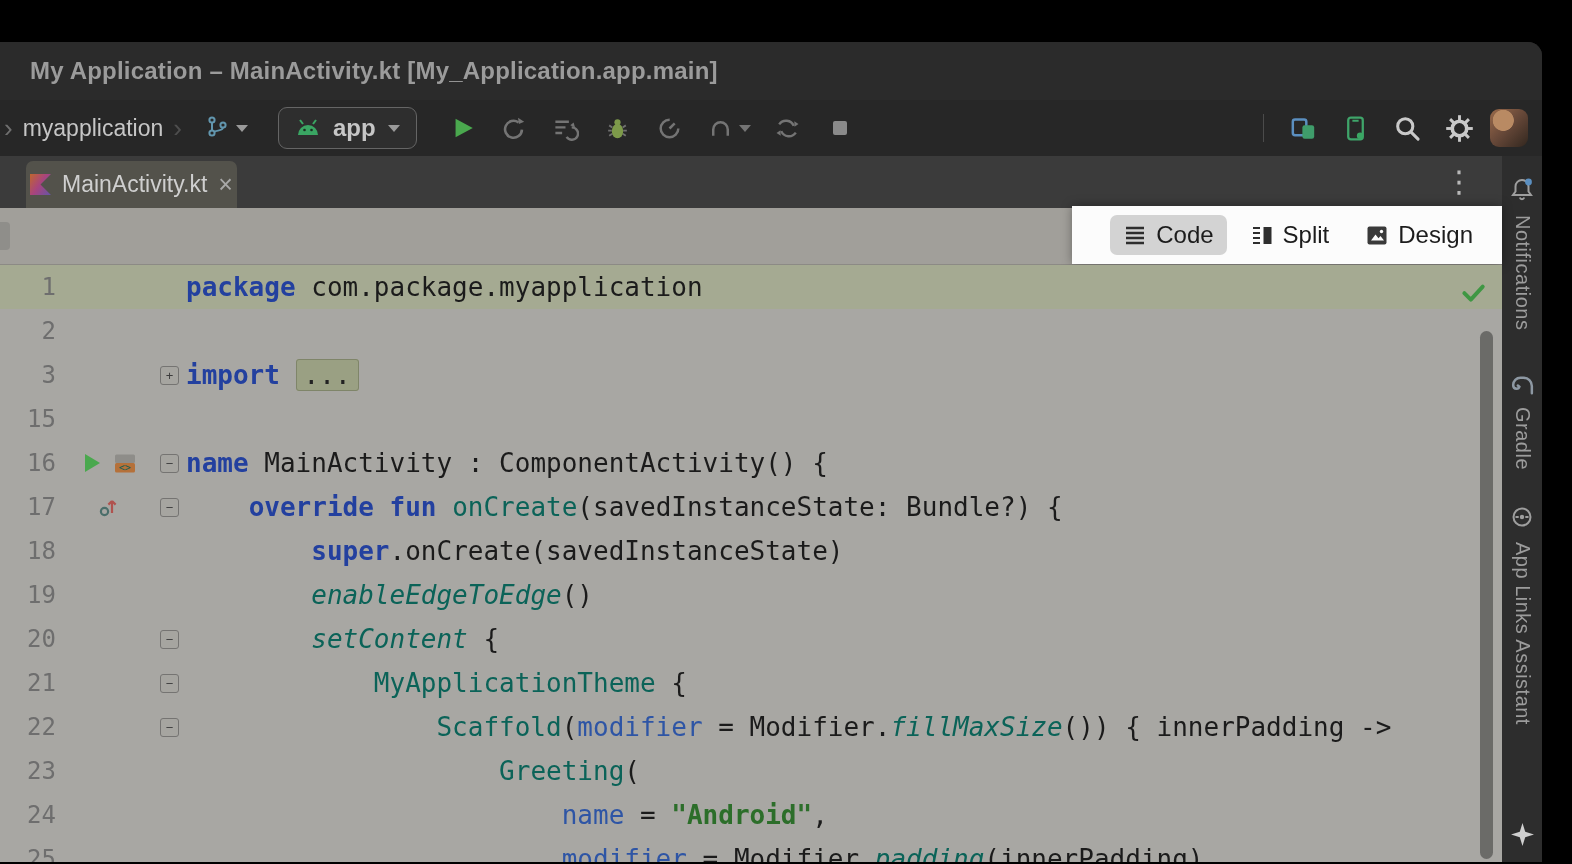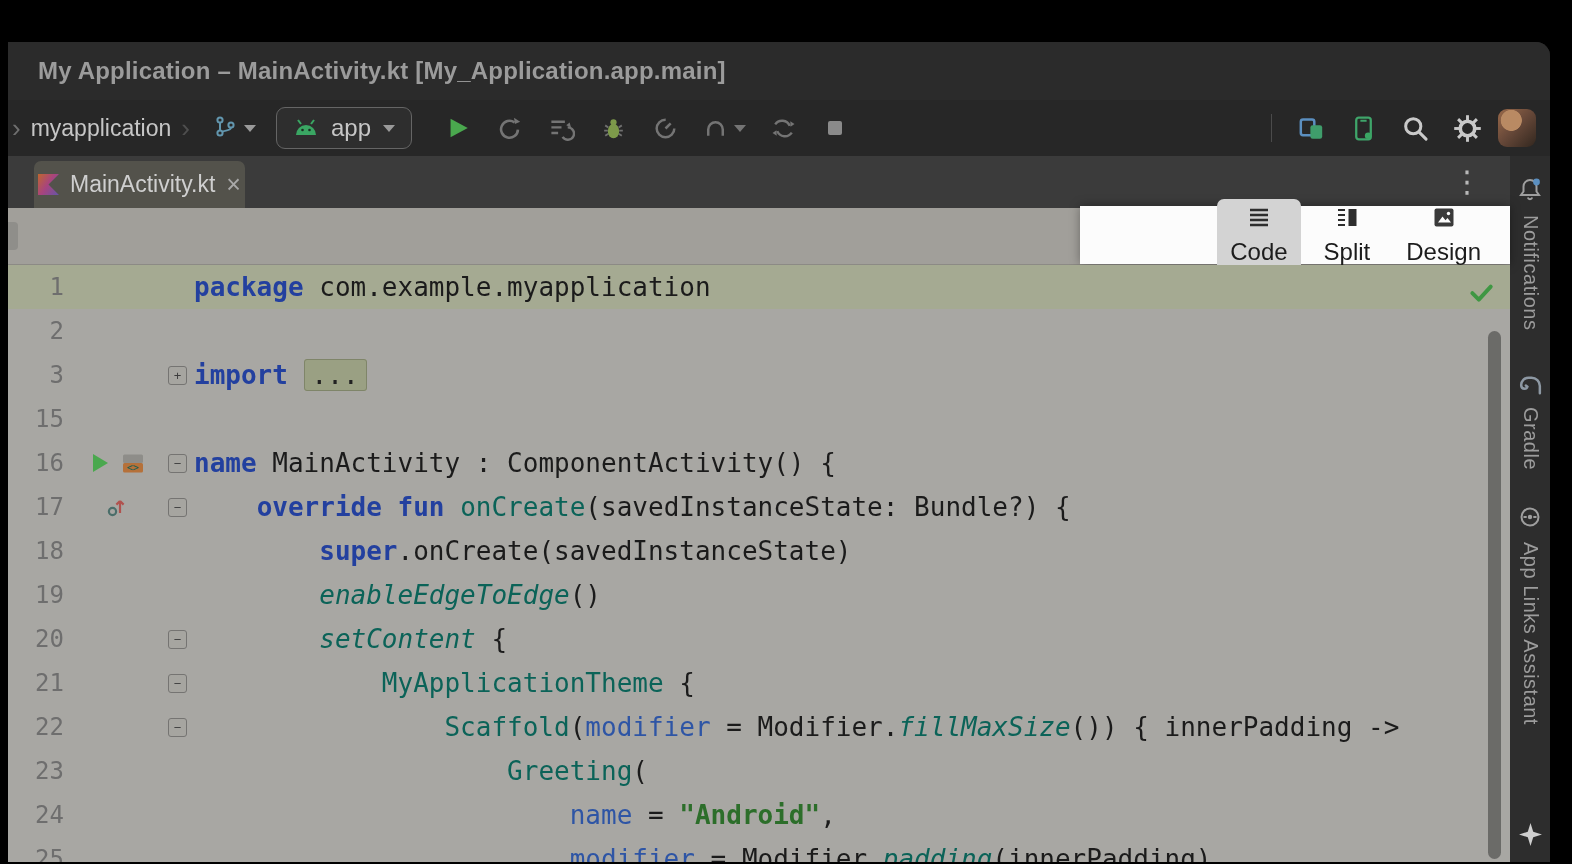--- a/index.html
+++ b/index.html
@@ -2,21 +2,21 @@
 <html style="--keyword: #23409f; --function_call: #0b6358; --named_arg: #2e55a5; --string: #2c6e2a; --run_green: #4aa84e; --check_green: #3f9743; --editor_bg: #a8a7a3; --current_line_bg: #a5aa92; --spotlight_bg: #fcfcfc;"><head>
 <meta charset="utf-8">
 <style>
   html,body{margin:0;padding:0;}
   body{
     width:1572px;height:864px;background:#000;position:relative;overflow:hidden;
     font-family:"Liberation Sans", sans-serif;
     -webkit-font-smoothing:antialiased;
   }
   .window{
-    position:absolute;left:8px;top:42px;width:1542px;height:820px;
+    position:absolute;left:0;top:42px;width:1542px;height:820px;
     background:#282828;border-top-right-radius:14px;overflow:hidden;
     display:flex;flex-direction:column;
   }
   
   .titlebar{height:58px;flex:0 0 auto;background:#2b2b2b;display:flex;align-items:center;padding-left:30px;}
   .title-text{font-size:24px;font-weight:bold;color:#9b9b9b;letter-spacing:.2px;}
   
   .toolbar{height:56px;flex:0 0 auto;background:#272727;display:flex;align-items:center;padding:0 14px 0 4px;gap:10px;}
   .crumb-chev{color:#6f6f6f;font-size:26px;line-height:1;}
   .toolbar-text{color:#c6c6c6;font-size:23px;}
@@ -43,21 +43,21 @@
        clip-path:polygon(0 0,100% 0,50% 50%,100% 100%,0 100%);}
   .tab-close{color:#a8a8a8;font-size:25px;line-height:1;cursor:pointer;}
   .kebab{margin-left:auto;align-self:center;color:#b8b8b8;font-size:30px;line-height:1;padding-right:28px;cursor:pointer;background:none;border:none;}
   
   .edtoolbar{height:56px;flex:0 0 auto;background:#a19f9a;border-bottom:1px solid #8c8a85;position:relative;}
   .left-nub{position:absolute;left:0;top:14px;width:10px;height:28px;background:#8f8e8a;border-radius:0 4px 4px 0;}
   .spotlight{position:absolute;right:0;top:-2px;height:58px;width:430px;background:var(--spotlight_bg,#fcfcfc);
        display:flex;align-items:center;justify-content:flex-end;gap:10px;padding:0 16px;box-sizing:border-box;
        box-shadow:0 0 10px rgba(0,0,0,.35);}
   .mode-btn{display:flex;align-items:center;gap:9px;font-size:24px;color:#1c1c1c;padding:6px 13px;border-radius:7px;
-       background:none;border:none;cursor:pointer;font-family:"Liberation Sans",sans-serif;flex-direction:column;}
+       background:none;border:none;cursor:pointer;font-family:"Liberation Sans",sans-serif;}
   .mode-btn.selected{background:#d3d3d3;}
   
   .editor{flex:1;min-height:0;background:var(--editor_bg,#a8a7a3);position:relative;overflow:hidden;
       font-family:"DejaVu Sans Mono","Liberation Mono",monospace;}
   .crow{display:flex;height:44px;align-items:center;}
   .crow.hl{background:var(--current_line_bg,#a5aa92);}
   .lnum{width:56px;flex:0 0 auto;text-align:right;font-size:24px;color:#6e6e6e;}
   .gicons{width:104px;flex:0 0 auto;display:flex;justify-content:center;align-items:center;gap:9px;}
   .gicon{display:flex;align-items:center;cursor:pointer;}
   .gfold{width:26px;flex:0 0 auto;display:flex;align-items:center;}
@@ -98,21 +98,21 @@
         <svg width="24" height="24" viewBox="0 0 24 24" fill="none" stroke="#6296ae" stroke-width="2">
           <circle cx="6" cy="5" r="2.6"></circle>
             <circle cx="6" cy="18" r="2.6"></circle>
             <circle cx="17" cy="10" r="2.6"></circle>
           <path d="M6 7.6v7.8M17 12.6c0 3.6-7 2.4-9 4.4"></path>
         </svg>
       </span>
       <span class="caret"></span>
     </button>
 
-    <button class="pill" style="margin-left:4px;">
+    <button class="pill" style="margin-left:14px;font-weight:bold;">
       <span>
         <svg width="26" height="17" viewBox="0 0 26 17">
           <path d="M3 16a10 10 0 0 1 20 0z" fill="#3aa663"></path>
           <line x1="8" y1="5" x2="5" y2="1" stroke="#3aa663" stroke-width="2"></line>
           <line x1="18" y1="5" x2="21" y2="1" stroke="#3aa663" stroke-width="2"></line>
           <circle cx="9.5" cy="11" r="1.3" fill="#1c2e22"></circle>
             <circle cx="16.5" cy="11" r="1.3" fill="#1c2e22"></circle>
         </svg>
       </span>
       <span>app</span>
@@ -282,21 +282,21 @@
           </button>
         </div>
       </div>
 
       <div class="editor">
         <div>
             <div class="crow hl">
               <span class="lnum">1</span>
               <span class="gicons"></span>
               <span class="gfold"></span>
-              <span class="ctext"><span class="seg-kw">package </span><span class="seg-pl">com.example.myapplication</span></span>
+              <span class="ctext"><span class="seg-kw">package </span><span class="seg-pl">com.package.myapplication</span></span>
             </div>
             <div class="crow">
               <span class="lnum">2</span>
               <span class="gicons"></span>
               <span class="gfold"></span>
               <span class="ctext"></span>
             </div>
             <div class="crow">
               <span class="lnum">3</span>
               <span class="gicons"></span>

